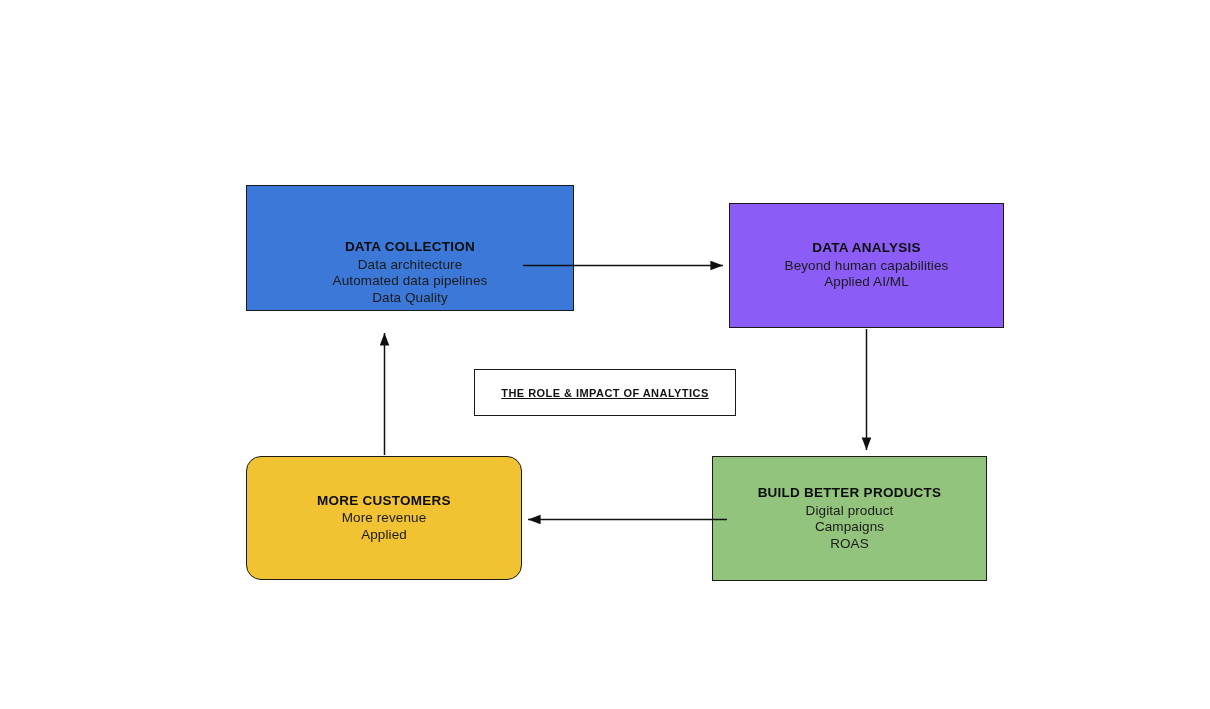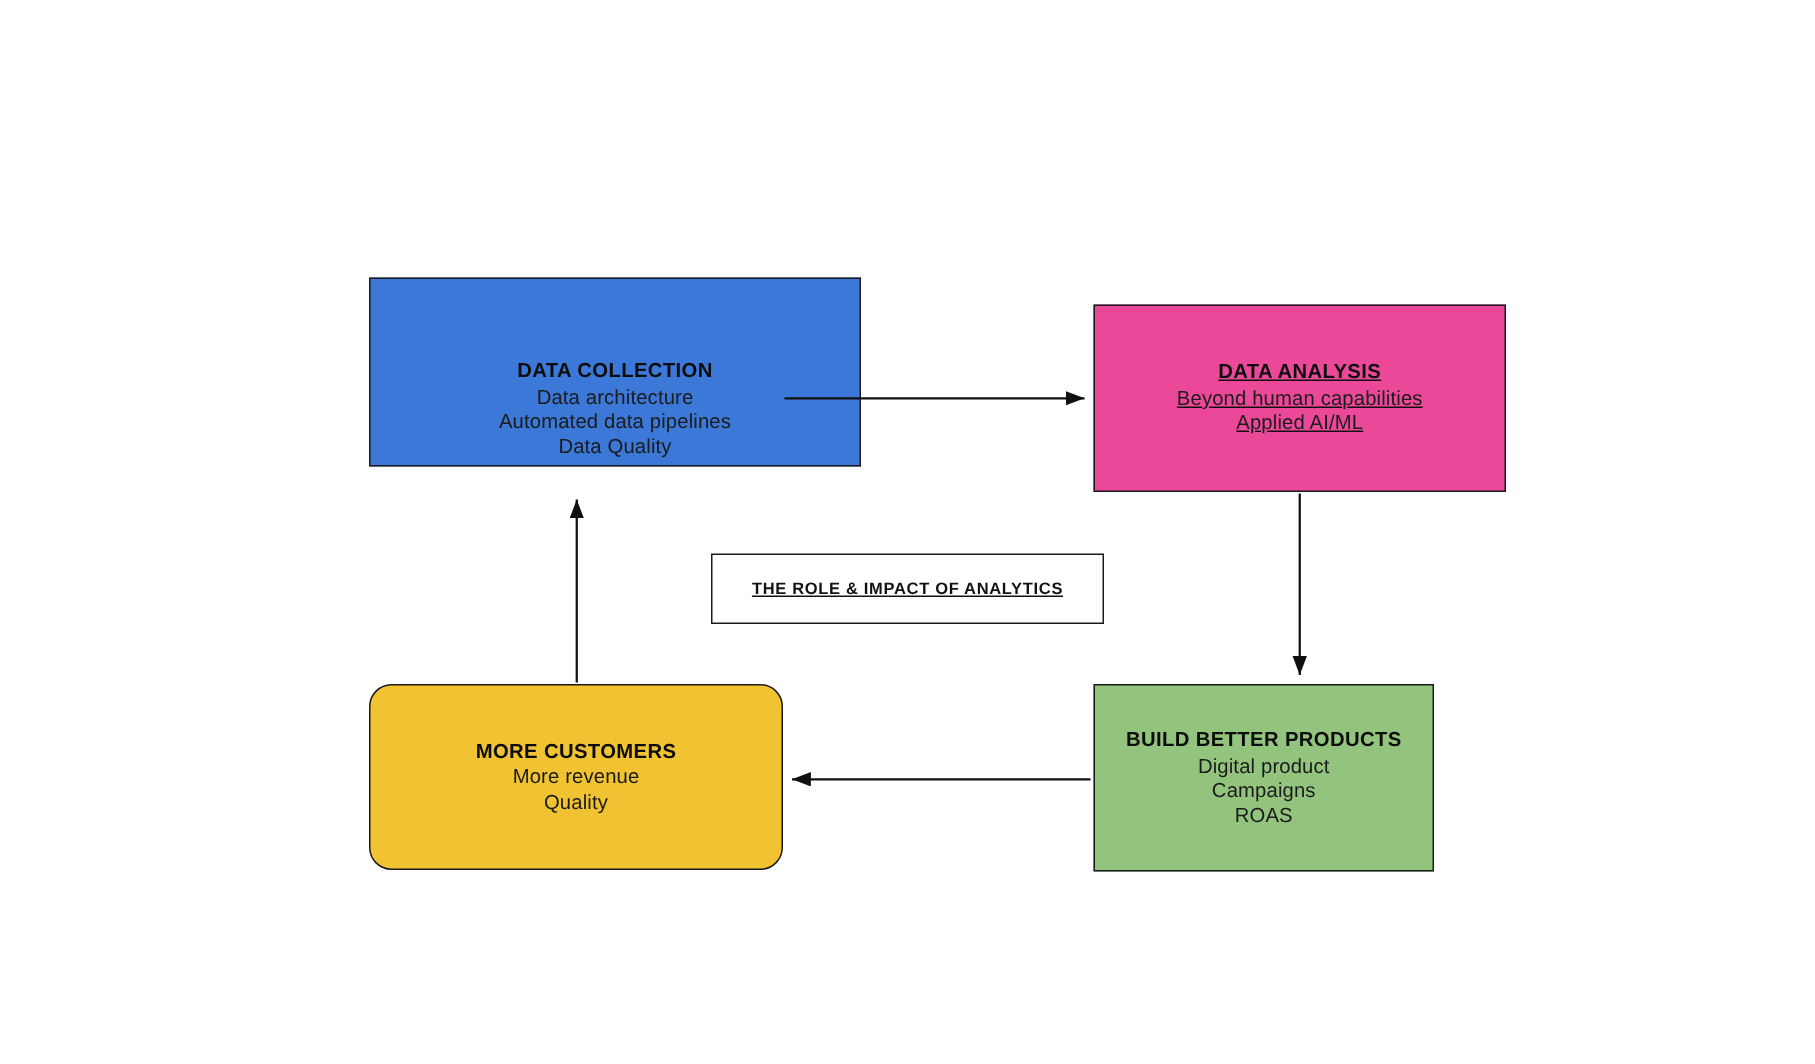--- a/index.html
+++ b/index.html
@@ -52,21 +52,21 @@
   #node-data-collection {
     left: 246px;  top: 185px;  width: 328px;  height: 126px; justify-content: flex-end;
   }
   #node-data-analysis {
     left: 729px;  top: 203px;  width: 275px;  height: 125px;
   }
   #node-more-customers {
     left: 246px;  top: 456px;  width: 276px;  height: 124px;
   }
   #node-build-better-products {
-    left: 729px;  top: 456px;  width: 227px;  height: 125px;
+    left: 712px;  top: 456px;  width: 275px;  height: 125px;
   }
 
   
   #center-label-box {
     position: absolute;
     left: 474px;
     top: 369px;
     width: 262px;
     height: 47px;
     box-sizing: border-box;
@@ -127,36 +127,36 @@
     <line x1="384.5" y1="455" x2="384.5" y2="333" stroke="#101010" stroke-width="1.5" marker-end="url(#arrow-up)"></line>
   </svg>
 
   <div class="node" id="node-data-collection" style="background: rgb(59, 120, 216); border-color: rgb(26, 26, 26);">
     <div class="node-title">DATA COLLECTION</div>
     <div class="node-line">Data architecture</div>
     <div class="node-line">Automated data pipelines</div>
     <div class="node-line">Data Quality</div>
   </div>
 
-  <div class="node" id="node-data-analysis" style="background: #ec4899; border-color: rgb(26, 26, 26); text-decoration: underline;">
+  <div class="node" id="node-data-analysis" style="background: #8b5cf6; border-color: rgb(26, 26, 26);">
     <div class="node-title">DATA ANALYSIS</div>
     <div class="node-line">Beyond human capabilities</div>
     <div class="node-line">Applied AI/ML</div>
   </div>
 
   <div class="node" id="node-build-better-products" style="background: rgb(147, 196, 125); border-color: rgb(26, 26, 26);">
     <div class="node-title">BUILD BETTER PRODUCTS</div>
     <div class="node-line">Digital product</div>
     <div class="node-line">Campaigns</div>
     <div class="node-line">ROAS</div>
   </div>
 
   <div class="node" id="node-more-customers" style="background: rgb(241, 194, 50); border-color: rgb(26, 26, 26); border-radius: 15px;">
     <div class="node-title">MORE CUSTOMERS</div>
     <div class="node-line">More revenue</div>
-    <div class="node-line">Quality</div>
+    <div class="node-line">Applied</div>
   </div>
 
   <div id="center-label-box" style="background: rgb(255, 255, 255); border-color: rgb(26, 26, 26);">
     <span class="center-label-text">THE ROLE &amp; IMPACT OF ANALYTICS</span>
   </div>
 
 </div>
 
 </body></html>

